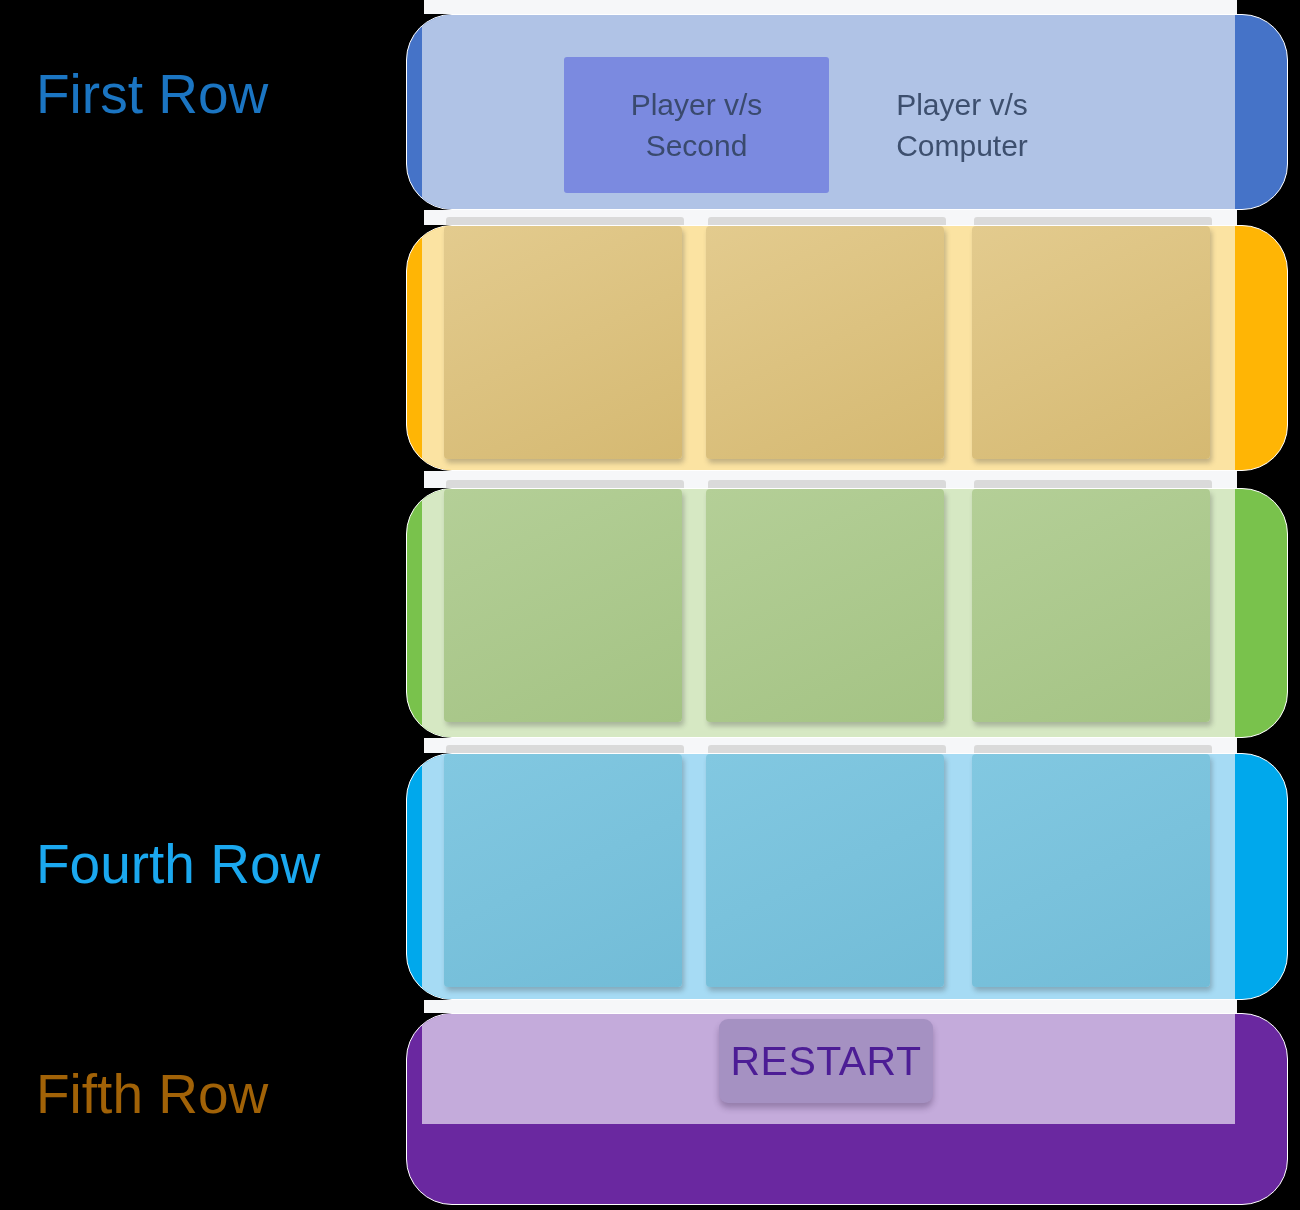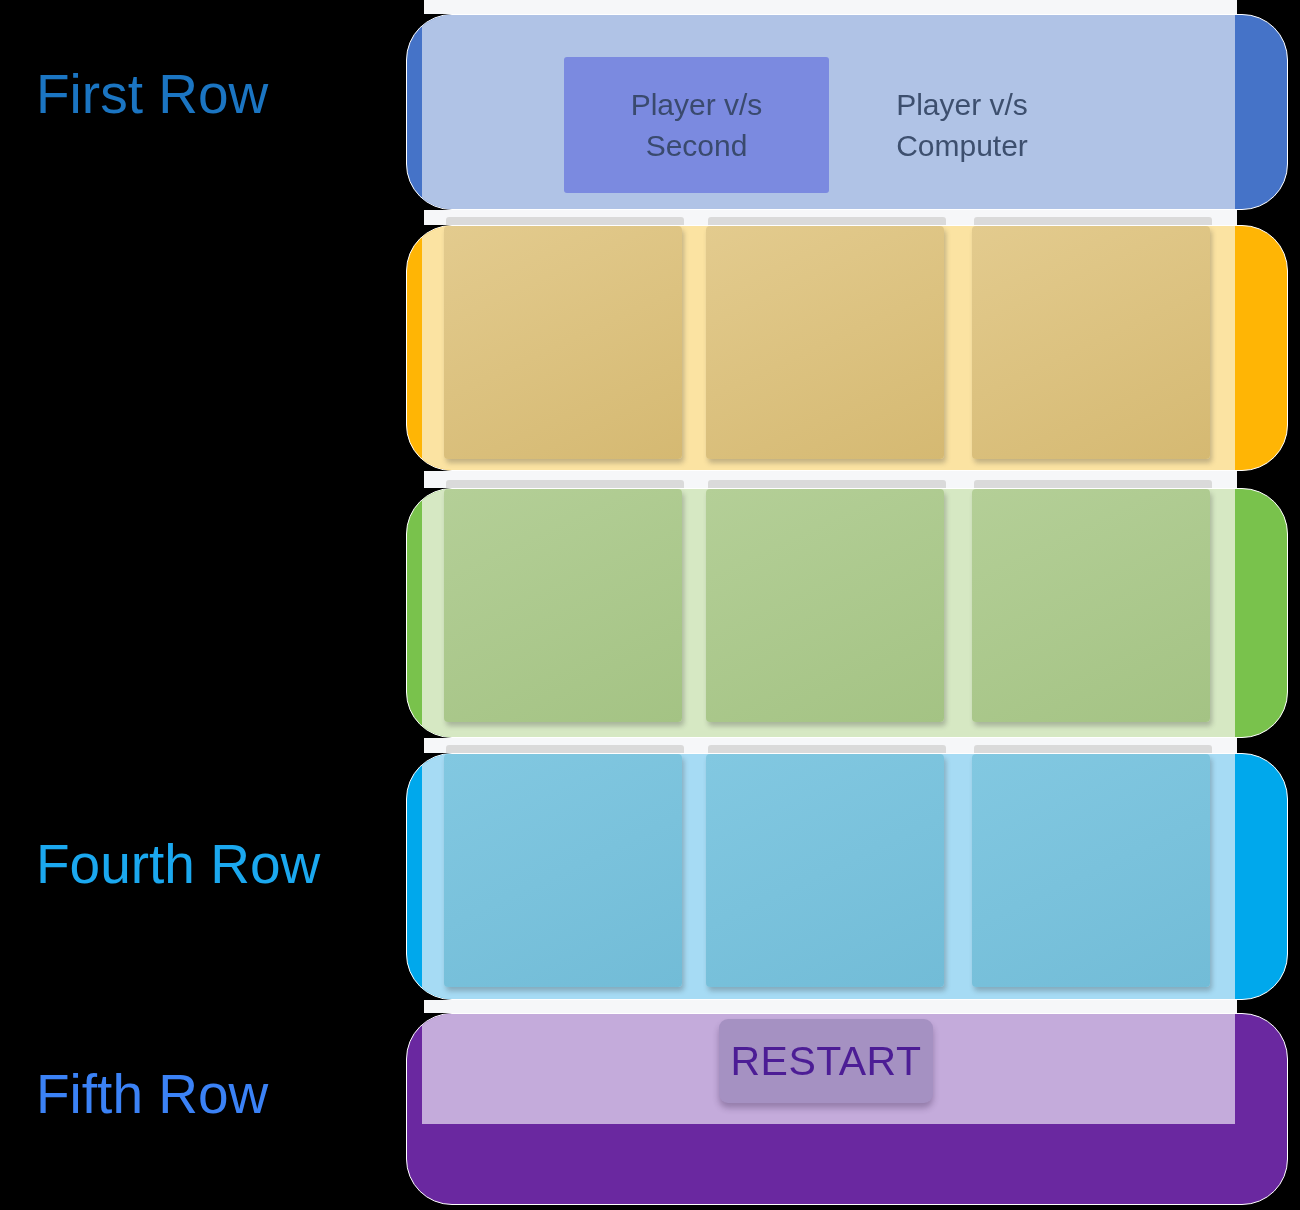--- a/index.html
+++ b/index.html
@@ -6,21 +6,21 @@
   .canvas{position:relative;width:1300px;height:1210px;background:#000;
           font-family:"Liberation Sans",sans-serif;overflow:hidden;}
 
   
   .row-label{position:absolute;left:36px;font-size:55px;line-height:1.1;
              white-space:nowrap;font-weight:400;}
   .lbl-1{top:64px;color:#1B75C2;}
   .lbl-2{top:300px;color:#FFAE00;}
   .lbl-3{top:566px;color:#80C656;}
   .lbl-4{top:834px;color:#1BA8EF;}
-  .lbl-5{top:1064px;color:#3b82f6;}
+  .lbl-5{top:1064px;color:#a16207;}
 
   
   .gap{position:absolute;left:424px;width:813px;background:#F6F7F9;}
   .gap-top{top:0;height:14px;}
   .gap-1{top:210px;height:15px;}
   .gap-2{top:471px;height:17px;}
   .gap-3{top:738px;height:15px;}
   .gap-4{top:1000px;height:13px;}
 
   

